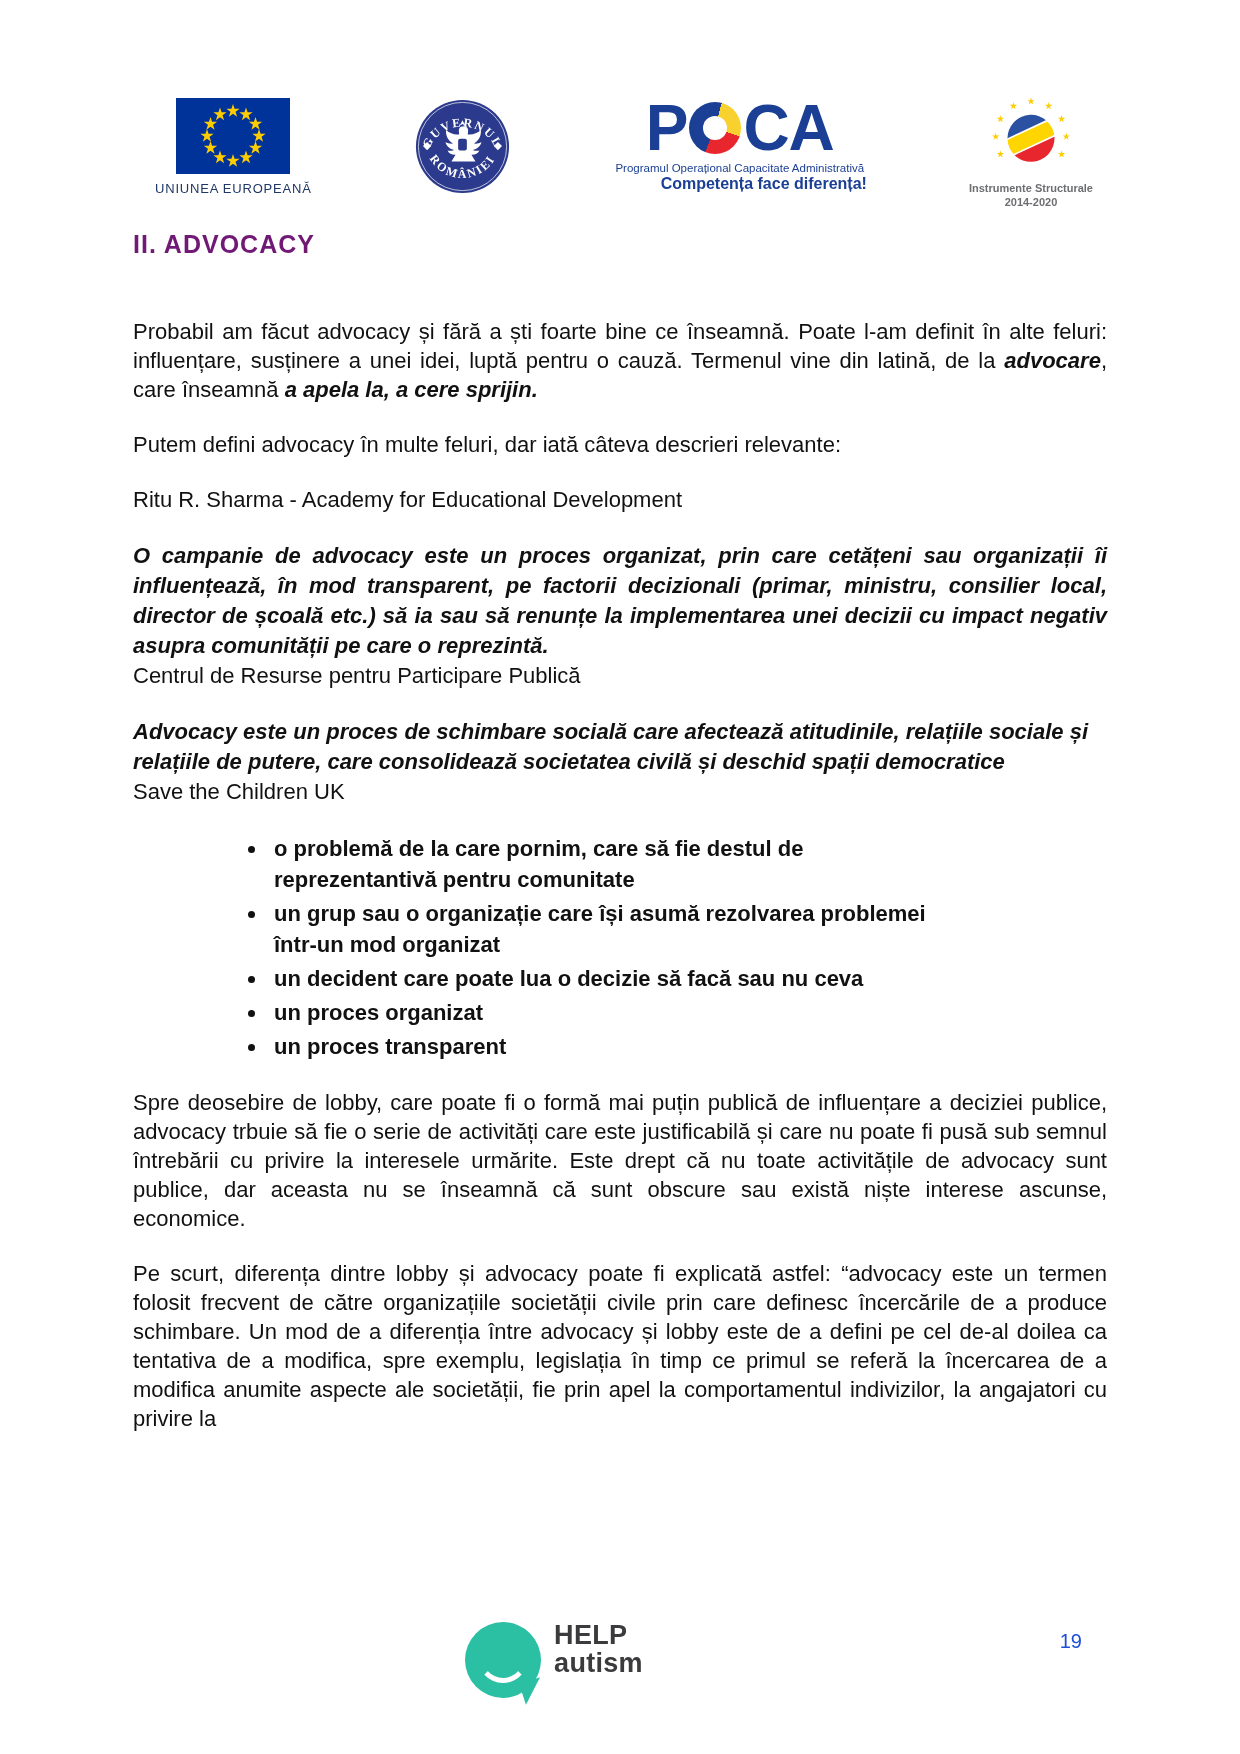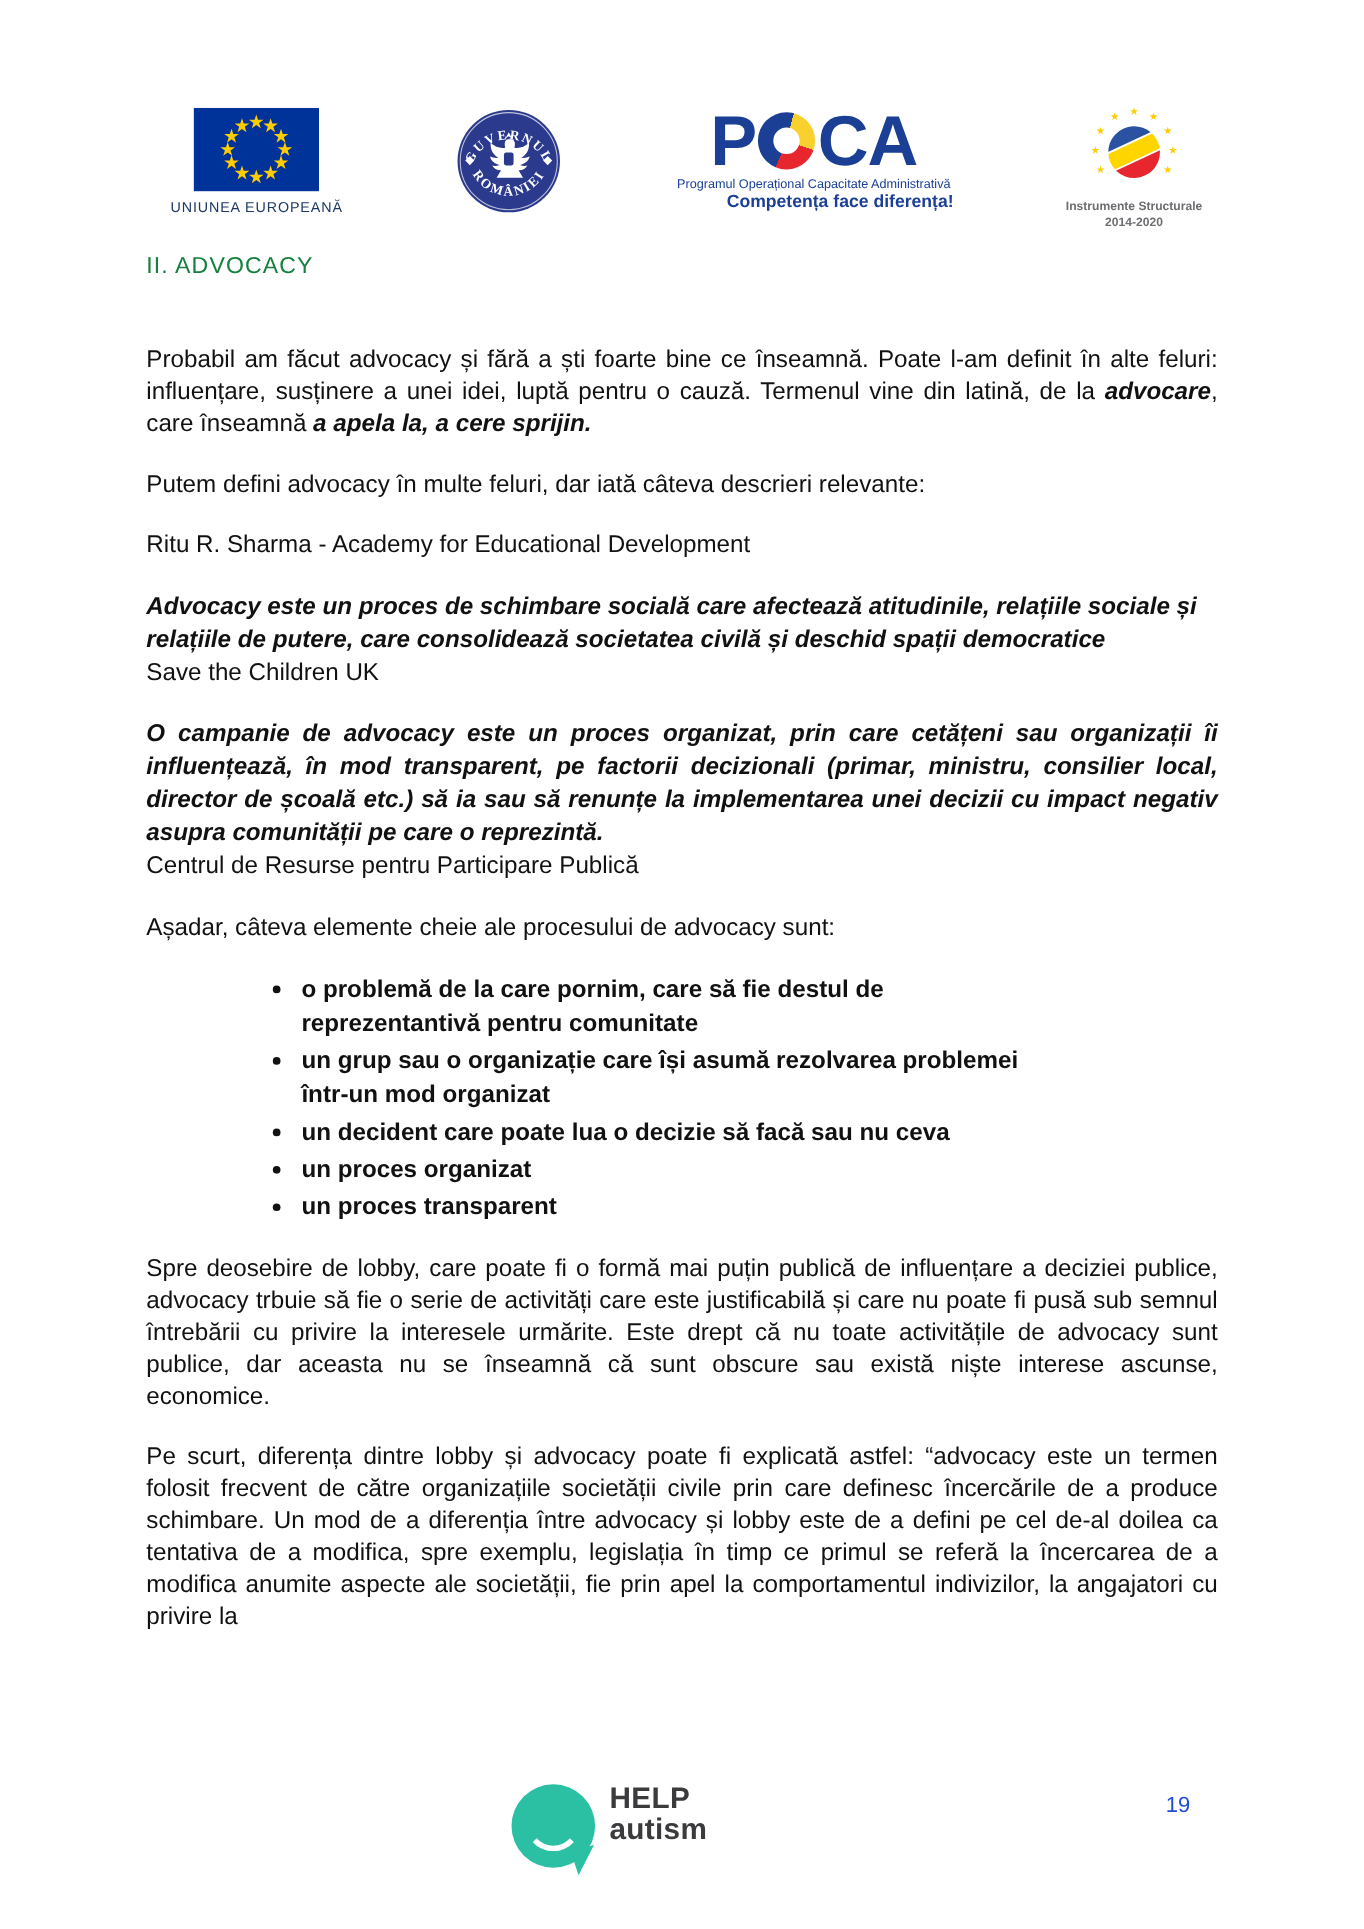--- a/index.html
+++ b/index.html
@@ -20,21 +20,21 @@
                line-height:.95; letter-spacing:-1px; color:#1B3F94; }
   .poca-o { width:52px; height:52px; border-radius:50%; margin:0 2px; position:relative;
             background:conic-gradient(from 15deg,#F8D12E 0 26%,#E8262D 26% 52%,#1B3F94 52% 100%); }
   .poca-o::after { content:""; position:absolute; inset:14px; background:#fff; border-radius:50%; }
   .poca-sub { font-size:11.5px; color:#1B3F94; margin-top:3px; white-space:nowrap; }
   .poca-tag { font-size:16px; font-weight:bold; color:#1B3F94; margin-top:1px;padding-left:48px; }
 
   .is-cap { font-size:11px; font-weight:bold; color:#6D6E71; text-align:left; line-height:1.25; }
 
   
-  .heading { font-size:21px; font-weight:normal; letter-spacing:1px; color:#15803d; margin:14px 0 58px 0; }
+  .heading { font-size:25px; font-weight:bold; letter-spacing:1px; color:#701a75; margin:14px 0 58px 0; }
   p.body, .quote { font-size:22px; line-height:29px; margin:0 0 26px 0; }
   .just { text-align:justify; }
   .bi { font-weight:bold; font-style:italic; }
   .quote-text { font-weight:bold; font-style:italic; line-height:30px; }
   .quote-attr { line-height:30px; }
   ul.bullets { margin:0 0 26px 0; padding:0 140px 0 135px; list-style:disc;font-weight:bold; }
   ul.bullets li { font-size:22px; line-height:31px; margin-bottom:3px; padding-left:6px; }
 
   
   .footer { position:absolute; left:0; top:1622px; width:100%;
@@ -144,30 +144,29 @@
 
   <p class="body just"><span>Probabil am făcut advocacy și fără a ști foarte bine ce înseamnă. Poate l-am definit în alte feluri: influențare, susținere a unei idei, luptă pentru o cauză. Termenul vine din latină, de la </span><span class="bi">advocare</span><span>, care înseamnă </span><span class="bi">a apela la, a cere sprijin.</span></p>
 
   <p class="body">Putem defini advocacy în multe feluri, dar iată câteva descrieri relevante:</p>
 
   <div class="quote">
     <div class="quote-attr">Ritu R. Sharma - Academy for Educational Development</div>
   </div>
 
   <div class="quote">
+    <div class="quote-text just">O campanie de advocacy este un proces organizat, prin care cetățeni sau organizații îi influențează, în mod transparent, pe factorii decizionali (primar, ministru, consilier local, director de școală etc.) să ia sau să renunțe la implementarea unei decizii cu impact negativ asupra comunității pe care o reprezintă.</div>
+    <div class="quote-attr">Centrul de Resurse pentru Participare Publică</div>
+  </div>
+
+  <div class="quote">
     <div class="quote-text">Advocacy este un proces de schimbare socială care afectează atitudinile, relațiile sociale și relațiile de putere, care consolidează societatea civilă și deschid spații democratice</div>
     <div class="quote-attr">Save the Children UK</div>
   </div>
 
-  <div class="quote">
-    <div class="quote-text just">O campanie de advocacy este un proces organizat, prin care cetățeni sau organizații îi influențează, în mod transparent, pe factorii decizionali (primar, ministru, consilier local, director de școală etc.) să ia sau să renunțe la implementarea unei decizii cu impact negativ asupra comunității pe care o reprezintă.</div>
-    <div class="quote-attr">Centrul de Resurse pentru Participare Publică</div>
-  </div>
-
-  <p class="body">Așadar, câteva elemente cheie ale procesului de advocacy sunt:</p>
 
   <ul class="bullets">
     <li>o problemă de la care pornim, care să fie destul de reprezentantivă pentru comunitate</li>
     <li>un grup sau o organizație care își asumă rezolvarea problemei într-un mod organizat</li>
     <li>un decident care poate lua o decizie să facă sau nu ceva</li>
     <li>un proces organizat</li>
     <li>un proces transparent</li>
   </ul>
 
   <p class="body just">Spre deosebire de lobby, care poate fi o formă mai puțin publică de influențare a deciziei publice, advocacy trbuie să fie o serie de activități care este justificabilă și care nu poate fi pusă sub semnul întrebării cu privire la interesele urmărite. Este drept că nu toate activitățile de advocacy sunt publice, dar aceasta nu se înseamnă că sunt obscure sau există niște interese ascunse, economice.</p>

